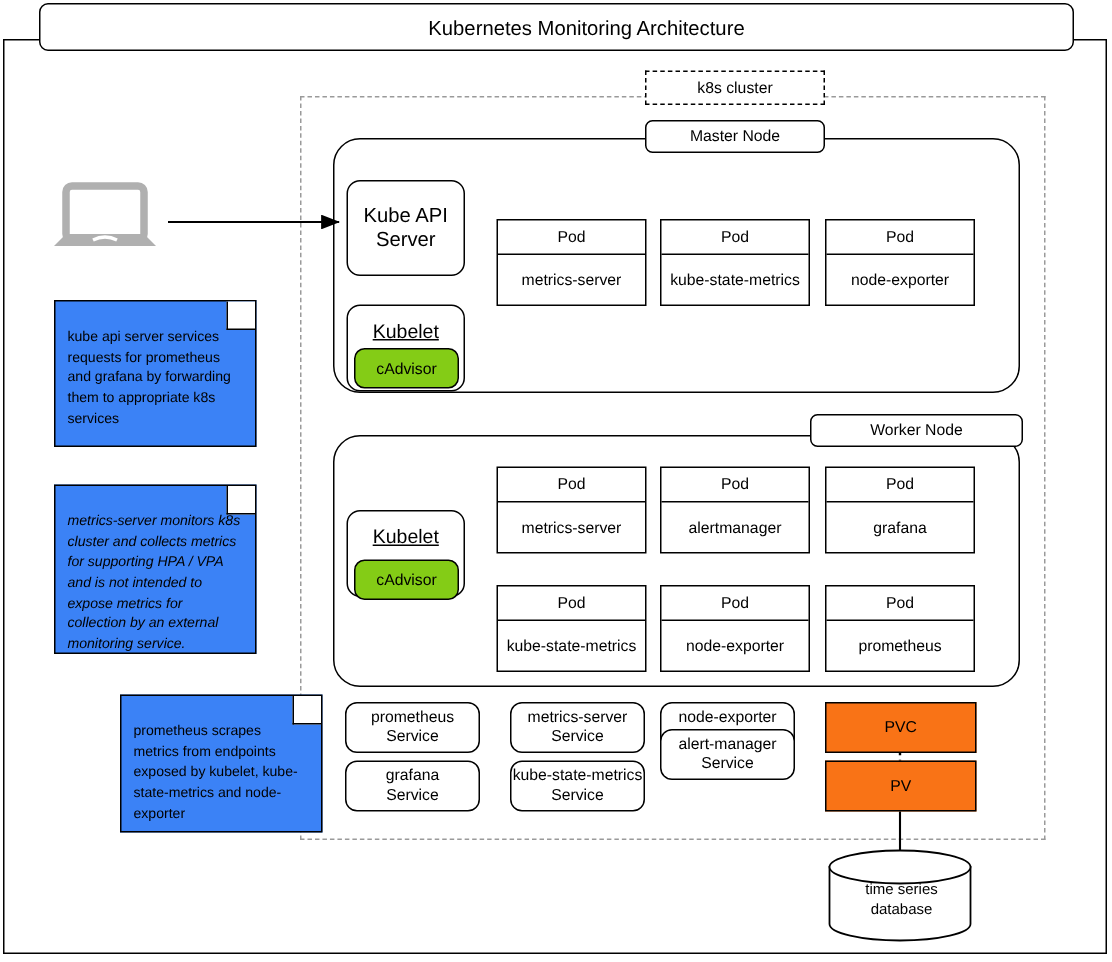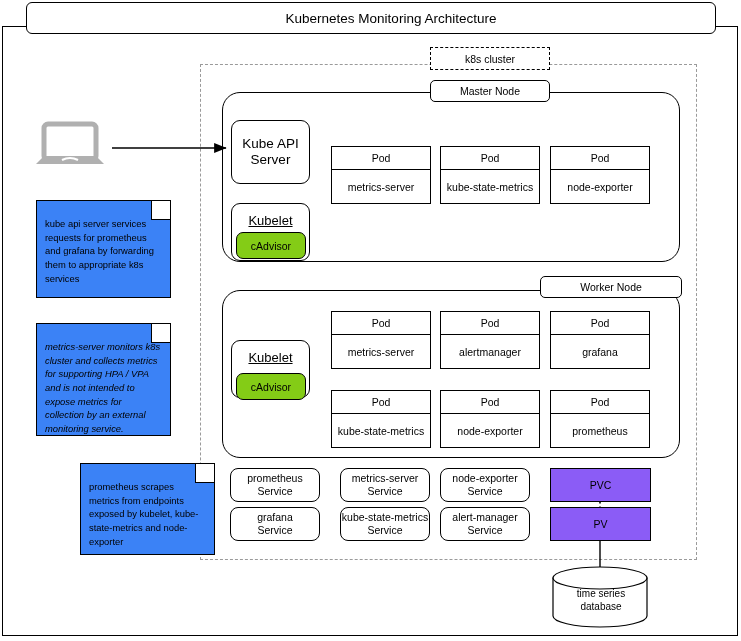--- a/index.html
+++ b/index.html
@@ -138,21 +138,21 @@
     display:flex;flex-direction:column;
     align-items:center;justify-content:center;
     font-size:10.5px;
     line-height:1.2;
     text-align:center;
   }
 
   
   .pvbox{
     border:1px solid #000;
-    background:#8b5cf6;
+    background:#f97316;
     width:101px; height:34px;
     display:flex;align-items:center;justify-content:center;
     font-size:10.5px;
   }
 
   
   .note{
     border:1px solid #000;
     background:#3b82f6;
     font-size:9.4px;
@@ -268,21 +268,21 @@
   </div>
 
   <div class="abs svc" style="left:230px; top:507px;">
     <span>grafana</span>
     <span>Service</span>
   </div>
   <div class="abs svc" style="left:340px; top:507px;">
     <span>kube-state-metrics</span>
     <span>Service</span>
   </div>
-  <div class="abs svc" style="left:440px; top:507px;">
+  <div class="abs svc" style="left:440px; top:486px;">
     <span>alert-manager</span>
     <span>Service</span>
   </div>
 
   <div class="abs pvbox" style="left:550px; top:468px;">PVC</div>
   <div class="abs pvbox" style="left:550px; top:507px;">PV</div>
 
   <div class="abs db-label">
     <div>time series</div>
     <div>database</div>

